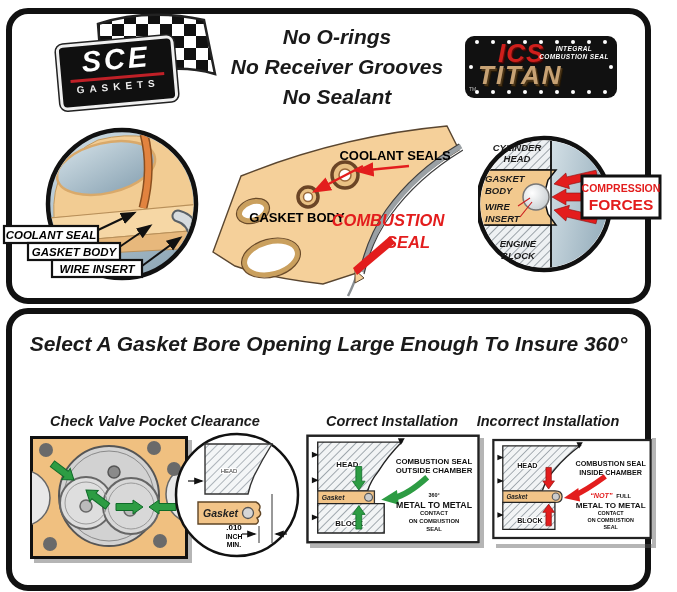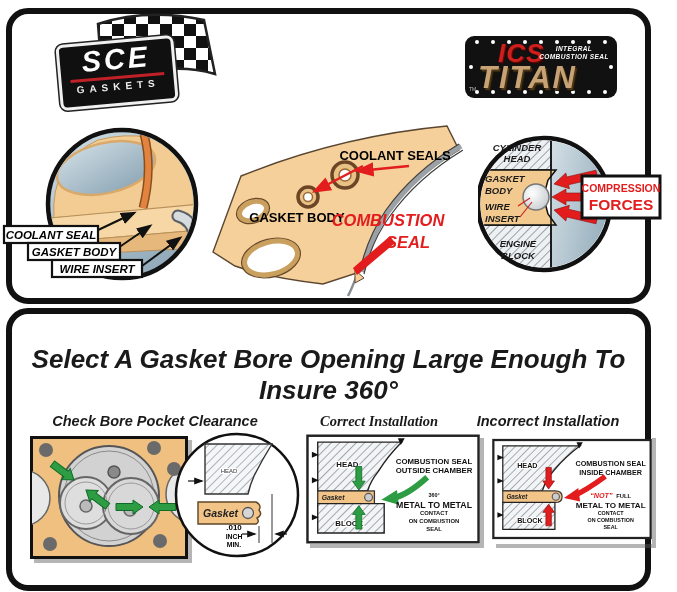--- a/index.html
+++ b/index.html
@@ -15,25 +15,25 @@
            border-radius:7px;transform:rotate(-5deg);box-shadow:0 0 0 1.5px #222;text-align:center;}
   .sce-name{font-size:29px;font-weight:bold;font-style:italic;color:#fff;letter-spacing:3px;line-height:33px;}
   .sce-line{height:3px;background:#c02027;margin:0 9px 2px 9px;}
   .sce-sub{font-size:10px;font-weight:bold;color:#eee;letter-spacing:5px;}
   
   .ics{left:465px;top:36px;width:152px;height:62px;background:#111;border-radius:9px;}
   .ics-acr{left:9px;top:2px;font-size:26px;font-weight:900;font-style:italic;color:#cf1f1c;
            text-shadow:1px 1px 0 #5e0d0b,2px 2px 0 #2e0605;letter-spacing:1px;margin-left:24px;}
   .ics-tag{left:70px;top:9px;width:78px;font-size:6.5px;line-height:8px;font-weight:bold;
            font-style:italic;color:#fff;text-align:center;letter-spacing:.4px;}
-  .ics-prod{left:13px;top:24px;font-size:31px;font-weight:900;font-style:italic;color:#c7a274;
+  .ics-prod{left:13px;top:24px;font-size:26px;font-weight:900;font-style:italic;color:#c7a274;
             text-shadow:1.5px 1.5px 0 #4a3518,2.5px 2.5px 0 #241806;letter-spacing:2px;}
   .ics-tm{left:4px;top:50px;font-size:5px;color:#bbb;}
   
-  .hline{left:10px;width:637px;text-align:center;font-size:26px;font-weight:bold;font-style:italic;margin-top:12px;}
+  .hline{left:10px;width:637px;text-align:center;font-size:21px;font-weight:bold;font-style:italic;}
   .sect{top:413px;text-align:center;font-size:14.5px;font-weight:bold;font-style:italic;}
   .shadowed{box-shadow:4px 4px 0 rgba(90,90,90,.45);}
   svg text{font-family:"Liberation Sans",sans-serif;}
 </style>
 </head>
 <body>
 
 <div id="page">
 
   <div class="panel" style="left:6px;top:8px;width:633px;height:284px;"></div>
@@ -50,20 +50,25 @@
       </defs>
       <path d="M46,12 Q95,-4 152,8 L163,62 Q120,50 78,66 Q58,74 50,64 Z" fill="url(#chk)" stroke="#222" stroke-width="2.5"></path>
     </svg>
     <div class="abs sce-box">
       <div class="sce-name">SCE</div>
       <div class="sce-line"></div>
       <div class="sce-sub">GASKETS</div>
     </div>
   </div>
 
+  <div class="abs claims bi">
+    <div>No O-rings</div>
+    <div>No Receiver Grooves</div>
+    <div>No Sealant</div>
+  </div>
 
   <div class="abs ics">
     <svg class="abs" style="left:0;top:0" width="152" height="62" viewBox="0 0 152 62">
       <g fill="#fff">
         <circle cx="12" cy="6" r="2"></circle>
           <circle cx="28" cy="6" r="2"></circle>
           <circle cx="44" cy="6" r="2"></circle>
         <circle cx="60" cy="6" r="2"></circle>
           <circle cx="76" cy="6" r="2"></circle>
           <circle cx="92" cy="6" r="2"></circle>
@@ -202,22 +207,22 @@
       <path d="M0,0 L14,-8 V-4 H44 V4 H14 V8 Z" transform="translate(76,66) rotate(-13)"></path>
       <path d="M0,0 L14,-8 V-4 H44 V4 H14 V8 Z" transform="translate(76,92) rotate(13)"></path>
     </g>
     <rect x="104" y="58" width="78" height="42" fill="#fff" stroke="#111" stroke-width="3"></rect>
     <text x="143" y="74" text-anchor="middle" font-size="10.5" font-weight="bold" fill="#e31d1d">COMPRESSION</text>
     <text x="143" y="92" text-anchor="middle" font-size="15.5" font-weight="bold" fill="#e31d1d">FORCES</text>
   </svg>
 
   <div class="abs hline" style="top:332px;">Select A Gasket Bore Opening Large Enough To Insure 360°</div>
 
-  <div class="abs sect" style="left:30px;width:250px;">Check Bore Pocket Clearance</div>
-  <div class="abs sect" style="left:289px;width:180px;font-family:Liberation Serif, serif;">Correct Installation</div>
+  <div class="abs sect" style="left:30px;width:250px;">Check Valve Pocket Clearance</div>
+  <div class="abs sect" style="left:302px;width:180px;">Correct Installation</div>
   <div class="abs sect" style="left:458px;width:180px;">Incorrect Installation</div>
 
   <svg class="abs shadowed" style="left:30px;top:436px;" width="158" height="123" viewBox="0 0 158 123">
     <defs>
         <clipPath id="clipD">
           <rect x="2" y="2" width="154" height="119"></rect>
         </clipPath>
       </defs>
     <rect x="1.5" y="1.5" width="155" height="120" fill="#f0c080" stroke="#111" stroke-width="3"></rect>
     <g clip-path="url(#clipD)">

